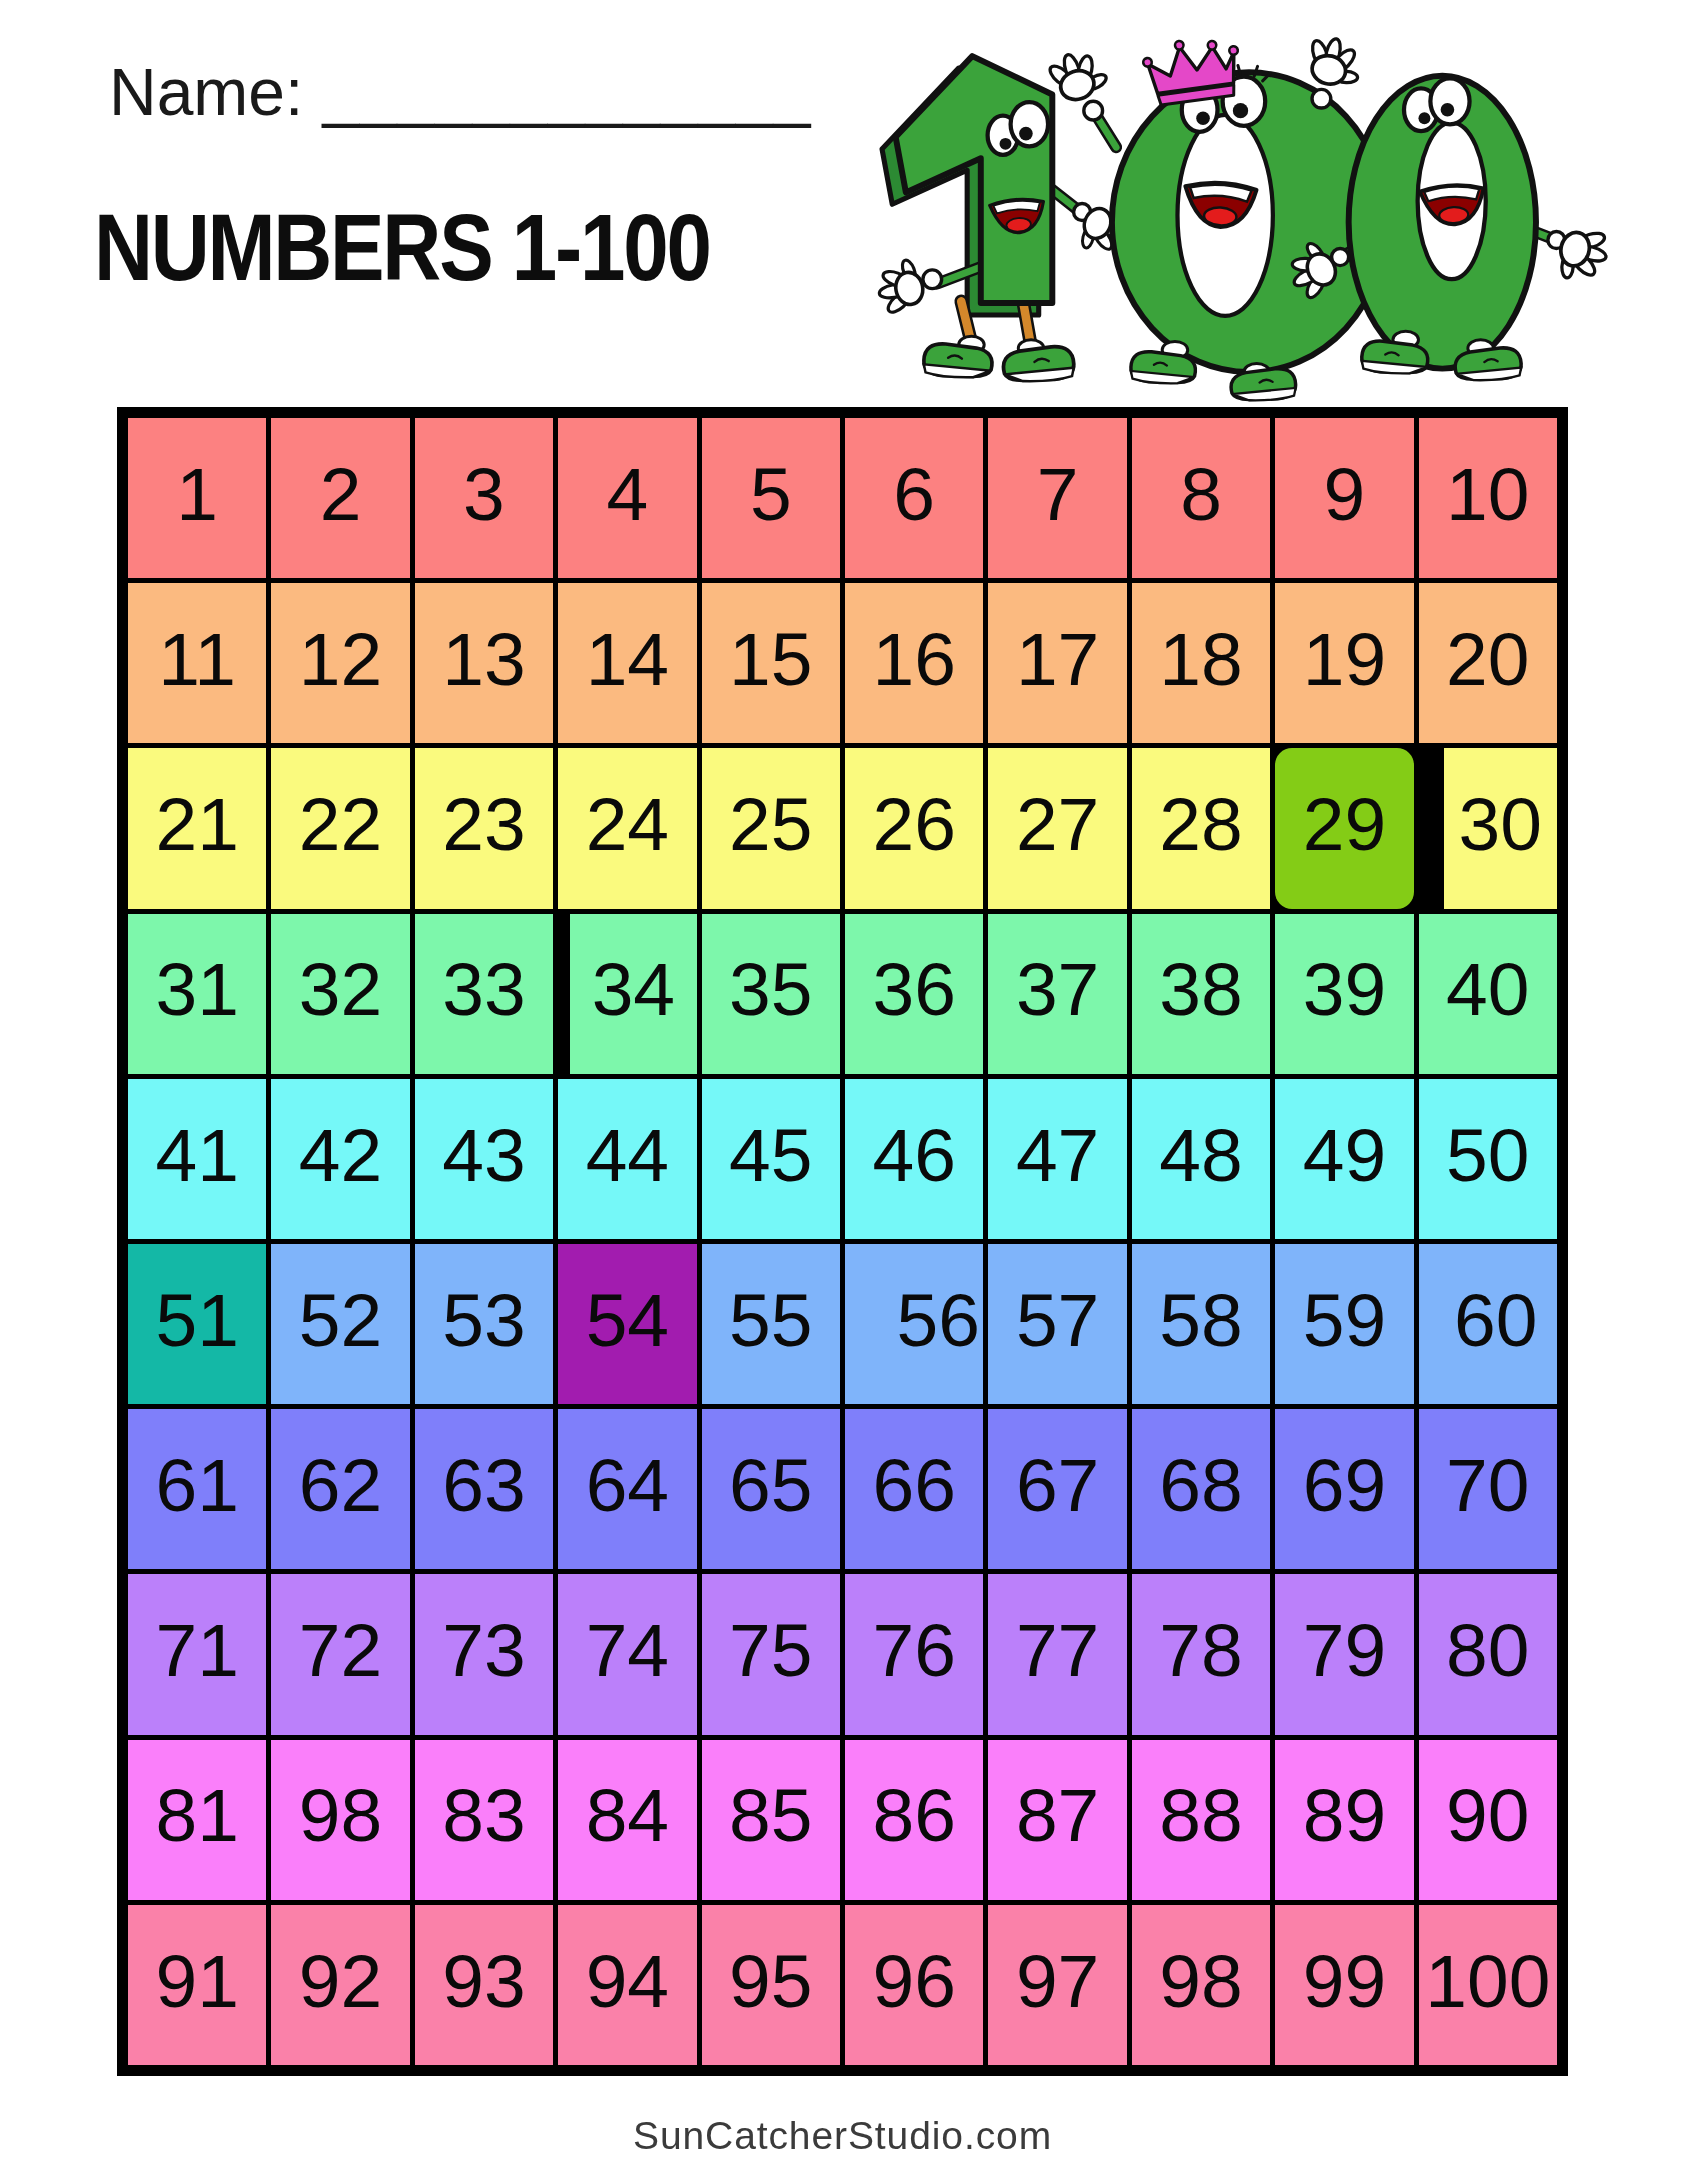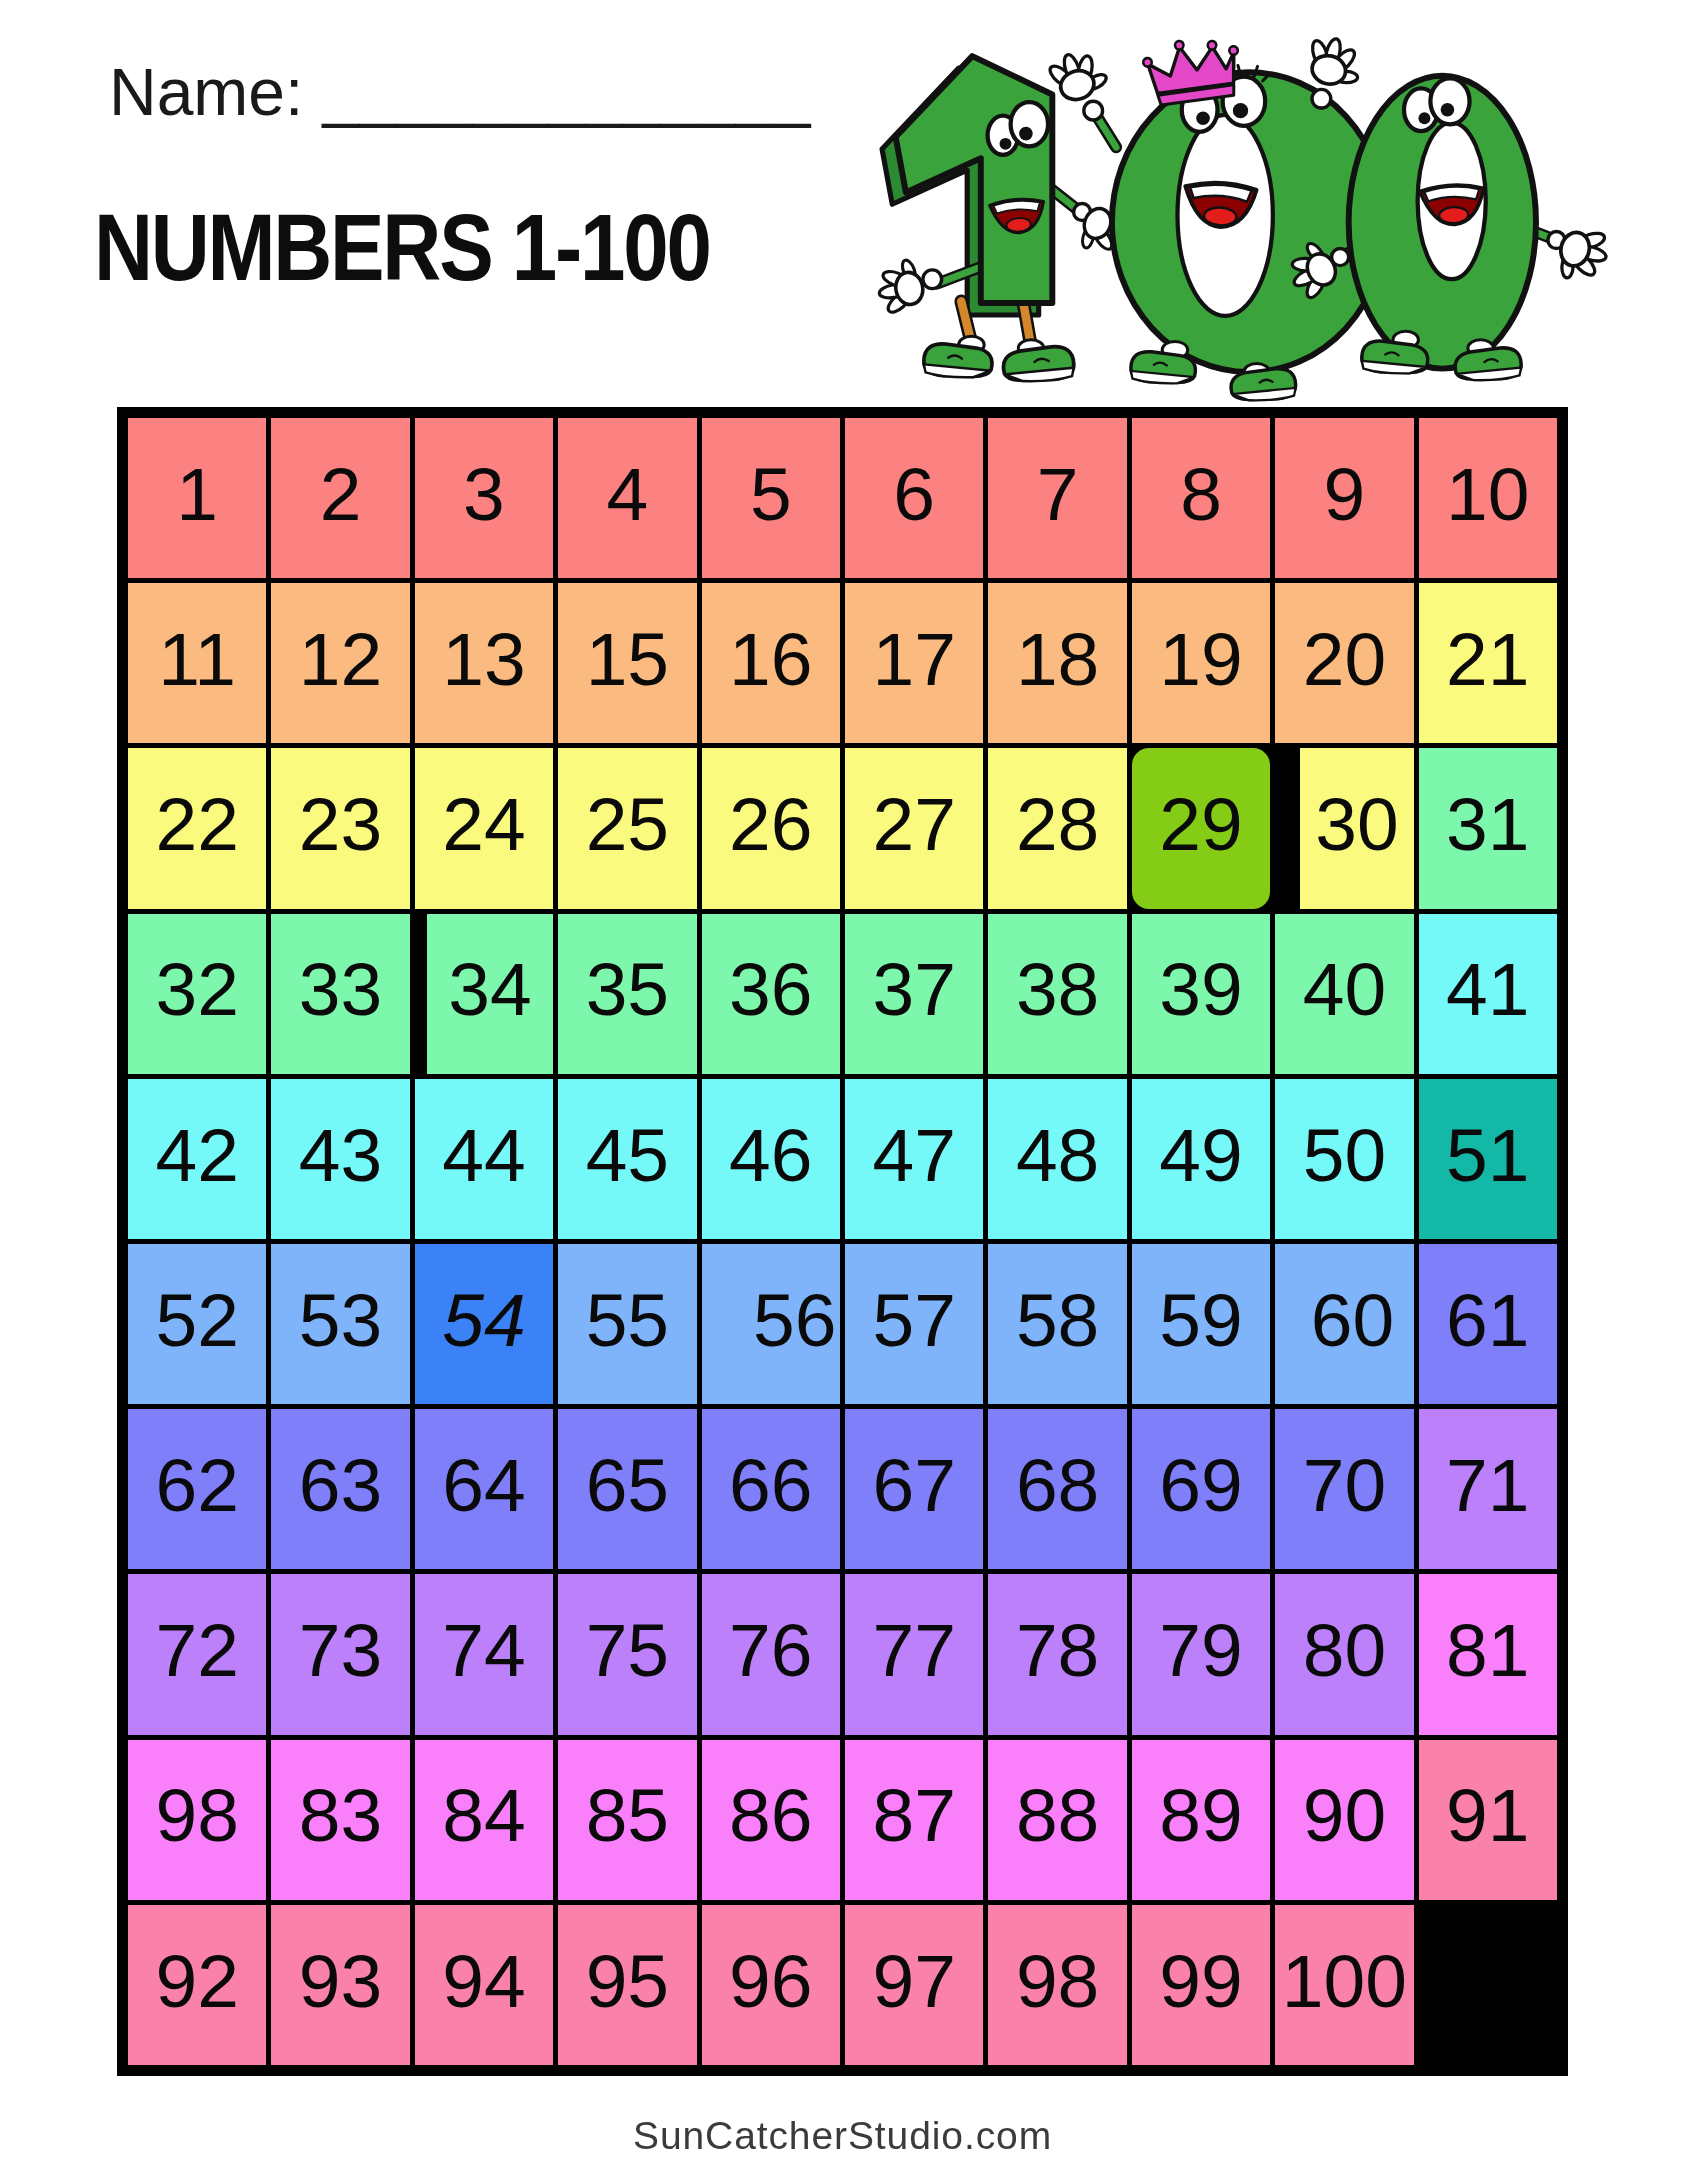--- a/index.html
+++ b/index.html
@@ -195,20 +195,21 @@
     <div class="cell" style="background: rgb(252, 129, 129);">4</div>
     <div class="cell" style="background: rgb(252, 129, 129);">5</div>
     <div class="cell" style="background: rgb(252, 129, 129);">6</div>
     <div class="cell" style="background: rgb(252, 129, 129);">7</div>
     <div class="cell" style="background: rgb(252, 129, 129);">8</div>
     <div class="cell" style="background: rgb(252, 129, 129);">9</div>
     <div class="cell" style="background: rgb(252, 129, 129);">10</div>
     <div class="cell" style="background: rgb(251, 186, 128);">11</div>
     <div class="cell" style="background: rgb(251, 186, 128);">12</div>
     <div class="cell" style="background: rgb(251, 186, 128);">13</div>
+    <div class="cell" style="background: rgb(251, 186, 128);">14</div>
     <div class="cell" style="background: rgb(251, 186, 128);">15</div>
     <div class="cell" style="background: rgb(251, 186, 128);">16</div>
     <div class="cell" style="background: rgb(251, 186, 128);">17</div>
     <div class="cell" style="background: rgb(251, 186, 128);">18</div>
     <div class="cell" style="background: rgb(251, 186, 128);">19</div>
     <div class="cell" style="background: rgb(251, 186, 128);">20</div>
     <div class="cell" style="background: rgb(250, 250, 126);">21</div>
     <div class="cell" style="background: rgb(250, 250, 126);">22</div>
     <div class="cell" style="background: rgb(250, 250, 126);">23</div>
     <div class="cell" style="background: rgb(250, 250, 126);">24</div>
@@ -234,21 +235,21 @@
     <div class="cell" style="background: rgb(117, 248, 248);">44</div>
     <div class="cell" style="background: rgb(117, 248, 248);">45</div>
     <div class="cell" style="background: rgb(117, 248, 248);">46</div>
     <div class="cell" style="background: rgb(117, 248, 248);">47</div>
     <div class="cell" style="background: rgb(117, 248, 248);">48</div>
     <div class="cell" style="background: rgb(117, 248, 248);">49</div>
     <div class="cell" style="background: rgb(117, 248, 248);">50</div>
     <div class="cell" style="background: #14b8a6;">51</div>
     <div class="cell" style="background: rgb(127, 180, 250);">52</div>
     <div class="cell" style="background: rgb(127, 180, 250);">53</div>
-    <div class="cell" style="background: #3b82f6; font-style: italic;">54</div>
+    <div class="cell" style="background: #a21caf;">54</div>
     <div class="cell" style="background: rgb(127, 180, 250);">55</div>
     <div class="cell" style="background: rgb(127, 180, 250); padding-left: 48px;">56</div>
     <div class="cell" style="background: rgb(127, 180, 250);">57</div>
     <div class="cell" style="background: rgb(127, 180, 250);">58</div>
     <div class="cell" style="background: rgb(127, 180, 250);">59</div>
     <div class="cell" style="background: rgb(127, 180, 250); padding-left: 16px;">60</div>
     <div class="cell" style="background: rgb(127, 127, 250);">61</div>
     <div class="cell" style="background: rgb(127, 127, 250);">62</div>
     <div class="cell" style="background: rgb(127, 127, 250);">63</div>
     <div class="cell" style="background: rgb(127, 127, 250);">64</div>

